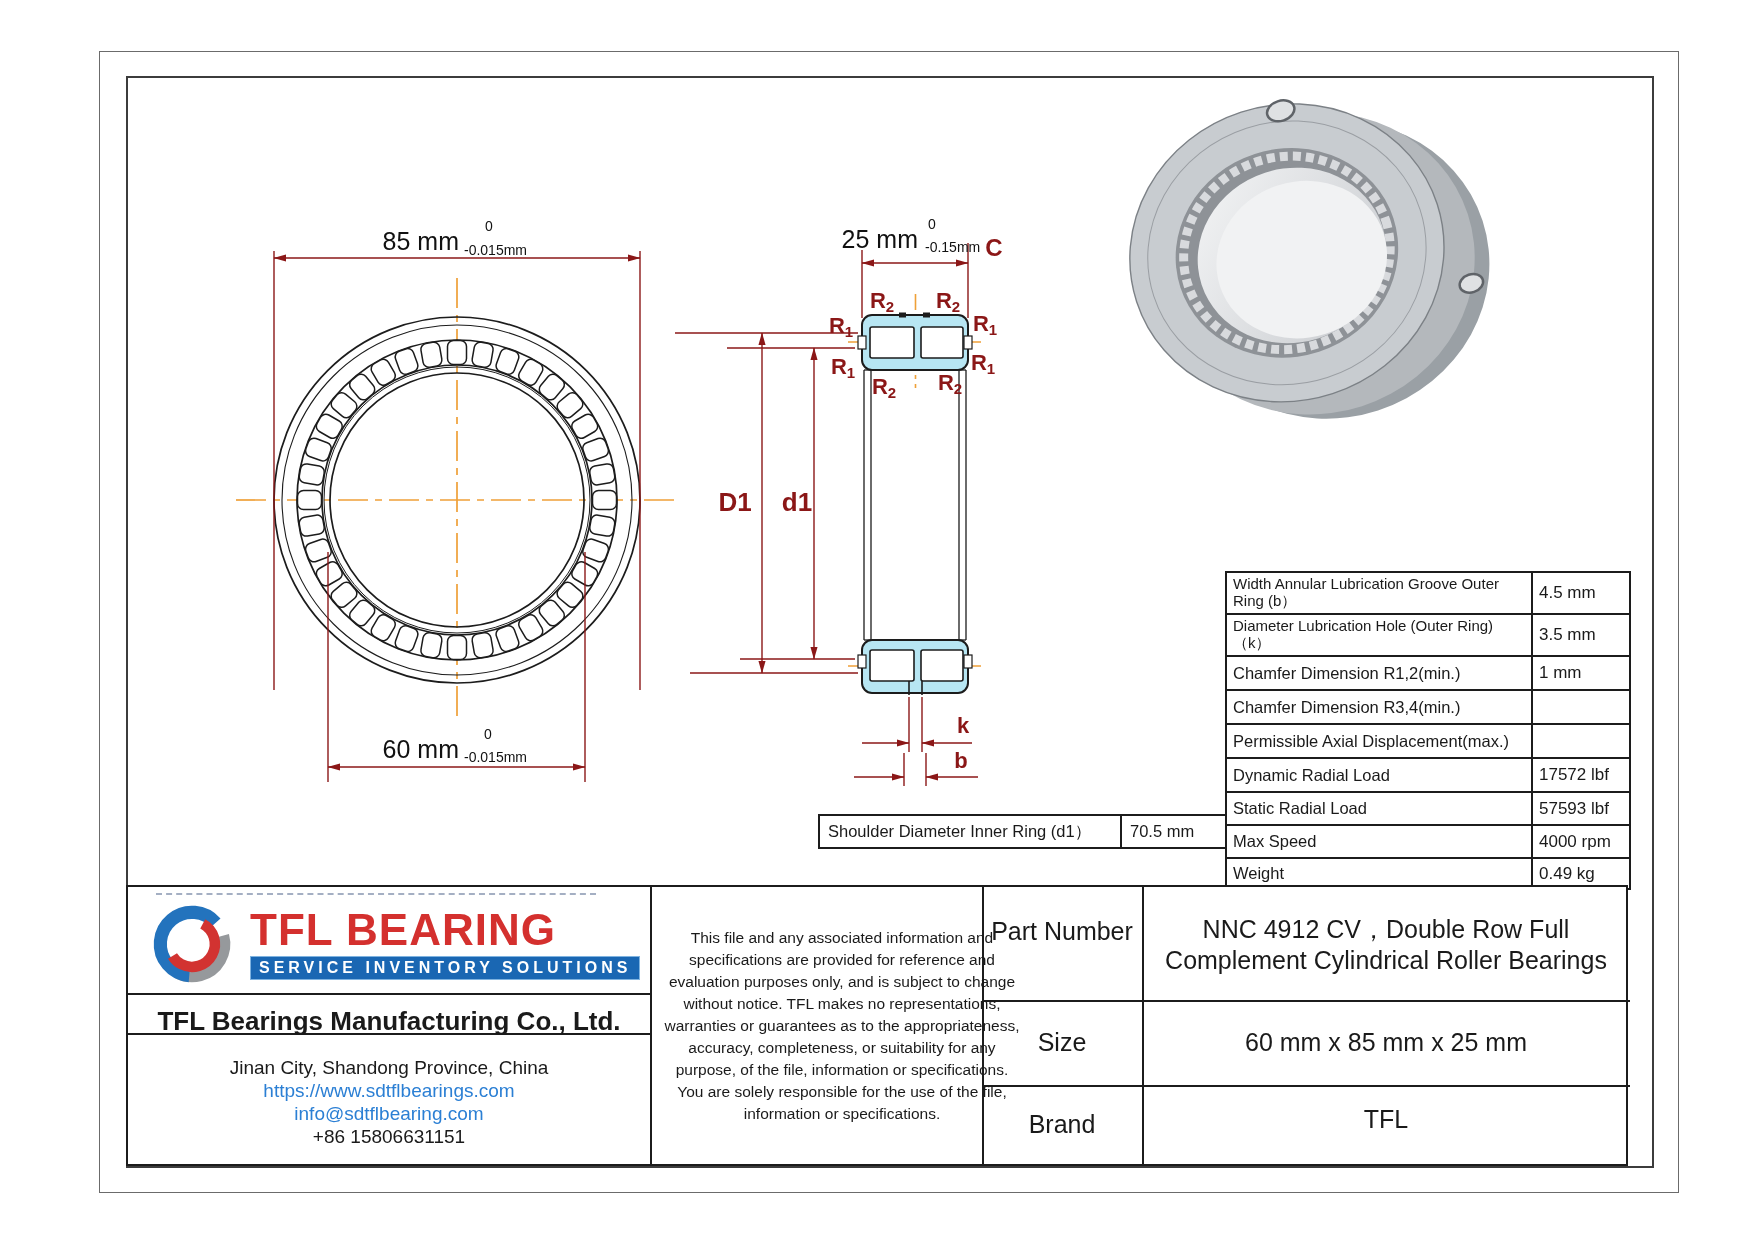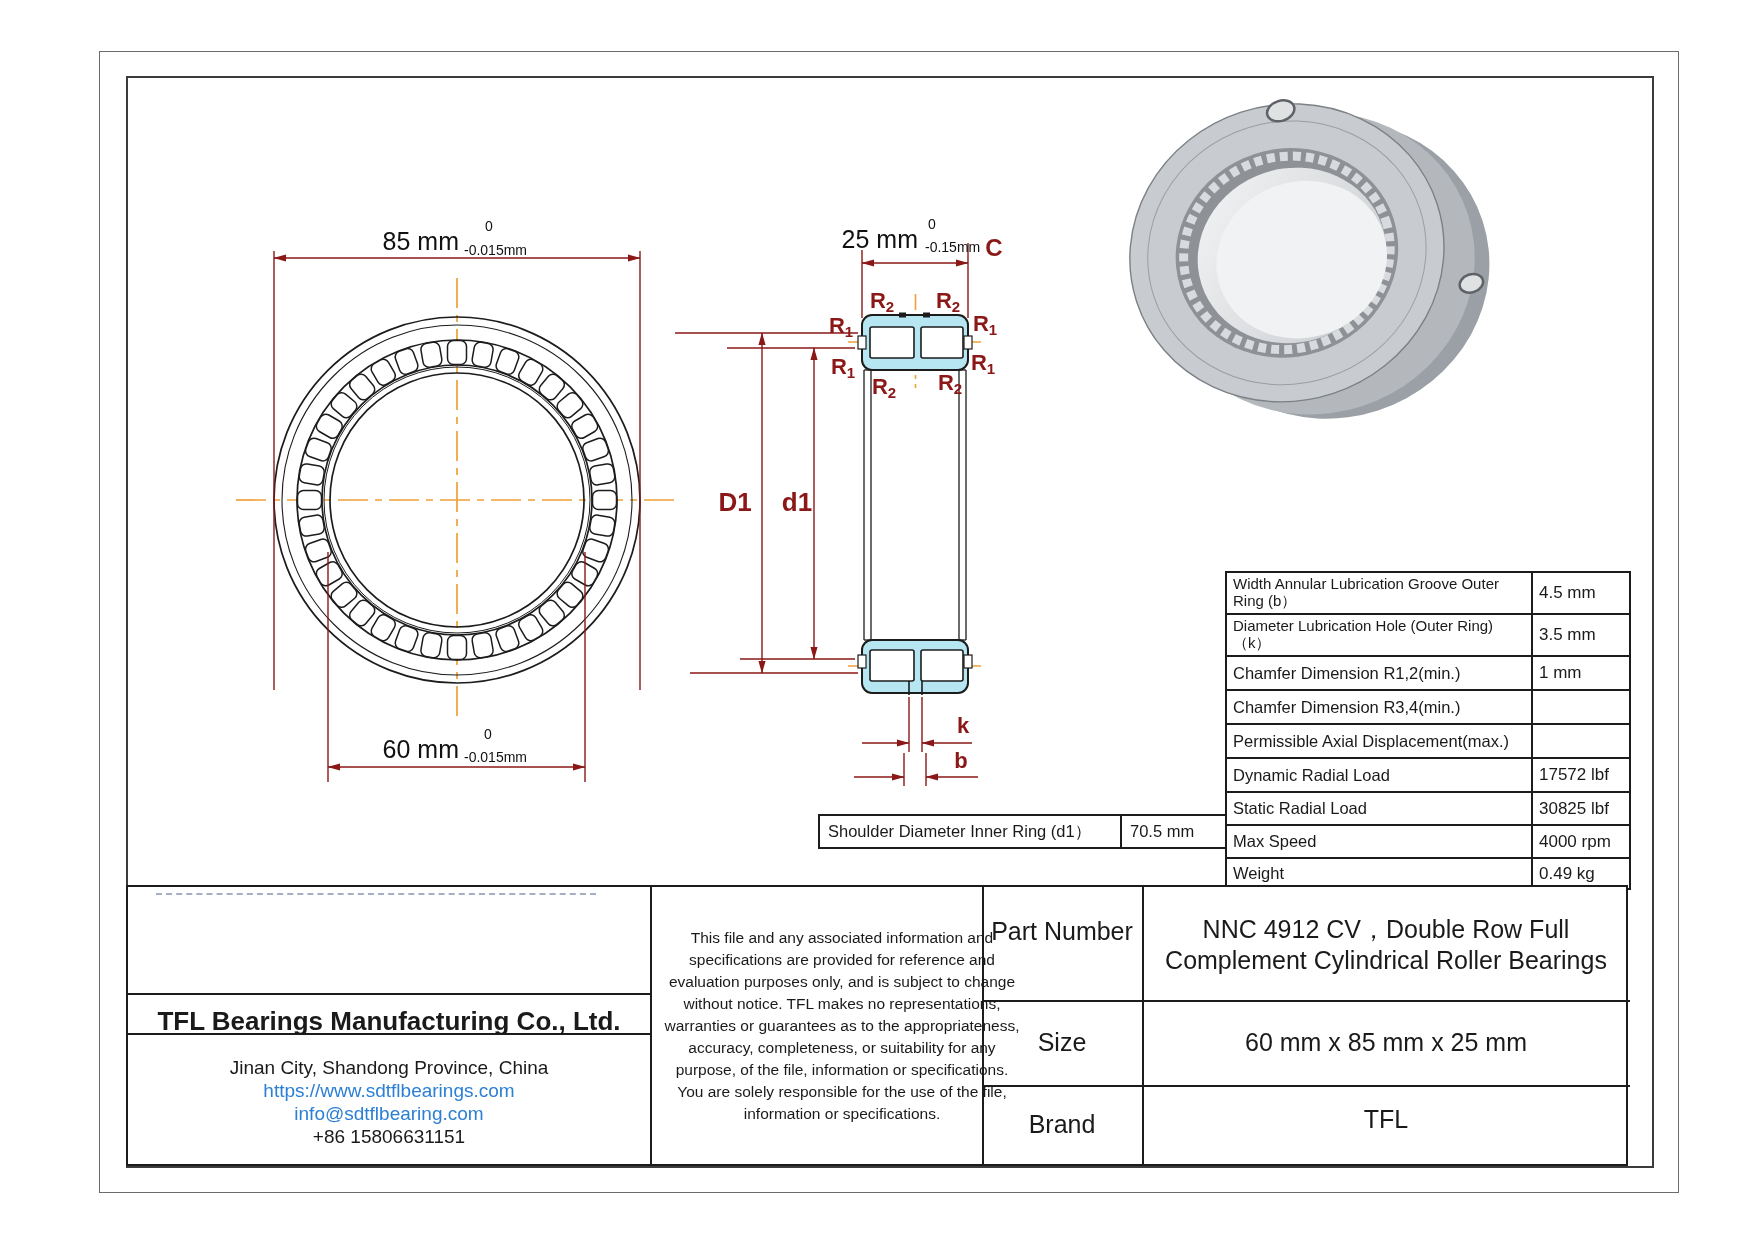--- a/index.html
+++ b/index.html
@@ -271,21 +271,21 @@
     <tr style="height:34px">
       <td class="lab">Permissible Axial Displacement(max.)</td>
       <td class="val"></td>
     </tr>
     <tr style="height:34px">
       <td class="lab">Dynamic Radial Load</td>
       <td class="val">17572 lbf</td>
     </tr>
     <tr style="height:33px">
       <td class="lab">Static Radial Load</td>
-      <td class="val">30825 lbf</td>
+      <td class="val">57593 lbf</td>
     </tr>
     <tr style="height:33px">
       <td class="lab">Max Speed</td>
       <td class="val">4000 rpm</td>
     </tr>
     <tr style="height:31px">
       <td class="lab">Weight</td>
       <td class="val">0.49 kg</td>
     </tr>
   </tbody>
@@ -295,20 +295,31 @@
     <div class="vline" style="left:522px;top:0;height:277px;"></div>
     <div class="vline" style="left:854px;top:0;height:277px;"></div>
     <div class="vline" style="left:1014px;top:0;height:277px;"></div>
     <div class="hline" style="left:0;top:106px;width:522px;"></div>
     <div class="hline" style="left:0;top:146px;width:522px;"></div>
     <div class="hline" style="left:854px;top:113px;width:648px;"></div>
     <div class="hline" style="left:854px;top:198px;width:648px;"></div>
 
     <div class="dash-artifact"></div>
 
+    <div class="logo-wrap">
+      <svg width="88" height="88" viewBox="-50 -50 100 100">
+        <circle r="36" fill="none" stroke="#96999c" stroke-width="15" stroke-dasharray="82 145" transform="rotate(-15)"></circle>
+        <circle r="36" fill="none" stroke="#2373bd" stroke-width="15" stroke-dasharray="140 86" transform="rotate(95)"></circle>
+        <circle r="26" fill="none" stroke="#d23331" stroke-width="12" stroke-dasharray="95 69" transform="rotate(-62)"></circle>
+      </svg>
+      <div class="logo-texts">
+        <div class="logo-name">TFL BEARING</div>
+        <div class="logo-banner">SERVICE INVENTORY SOLUTIONS</div>
+      </div>
+    </div>
 
     <div class="company-name">TFL Bearings Manufacturing Co., Ltd.</div>
 
     <div class="address-block">
       <div>Jinan City, Shandong Province, China</div>
       <div class="lnk">https://www.sdtflbearings.com</div>
       <div class="lnk">info@sdtflbearing.com</div>
       <div>+86 15806631151</div>
     </div>
 

